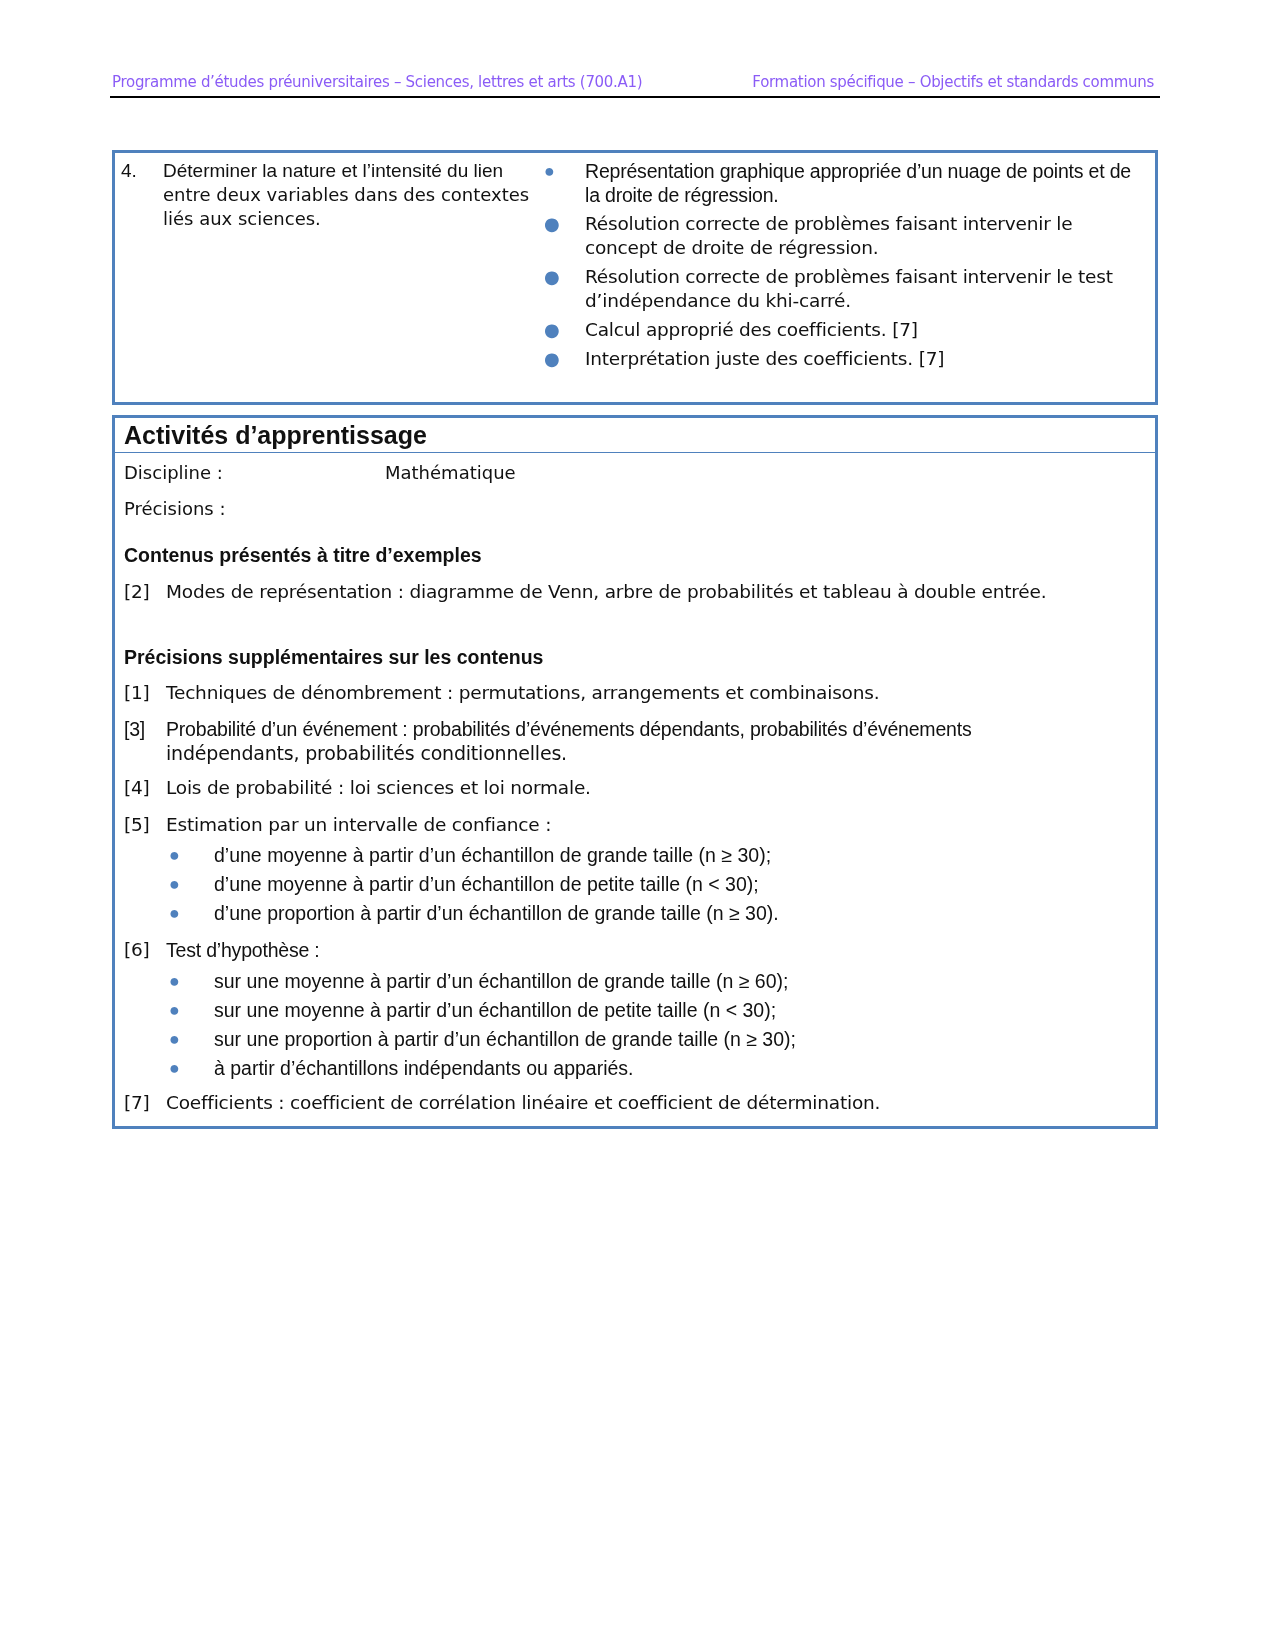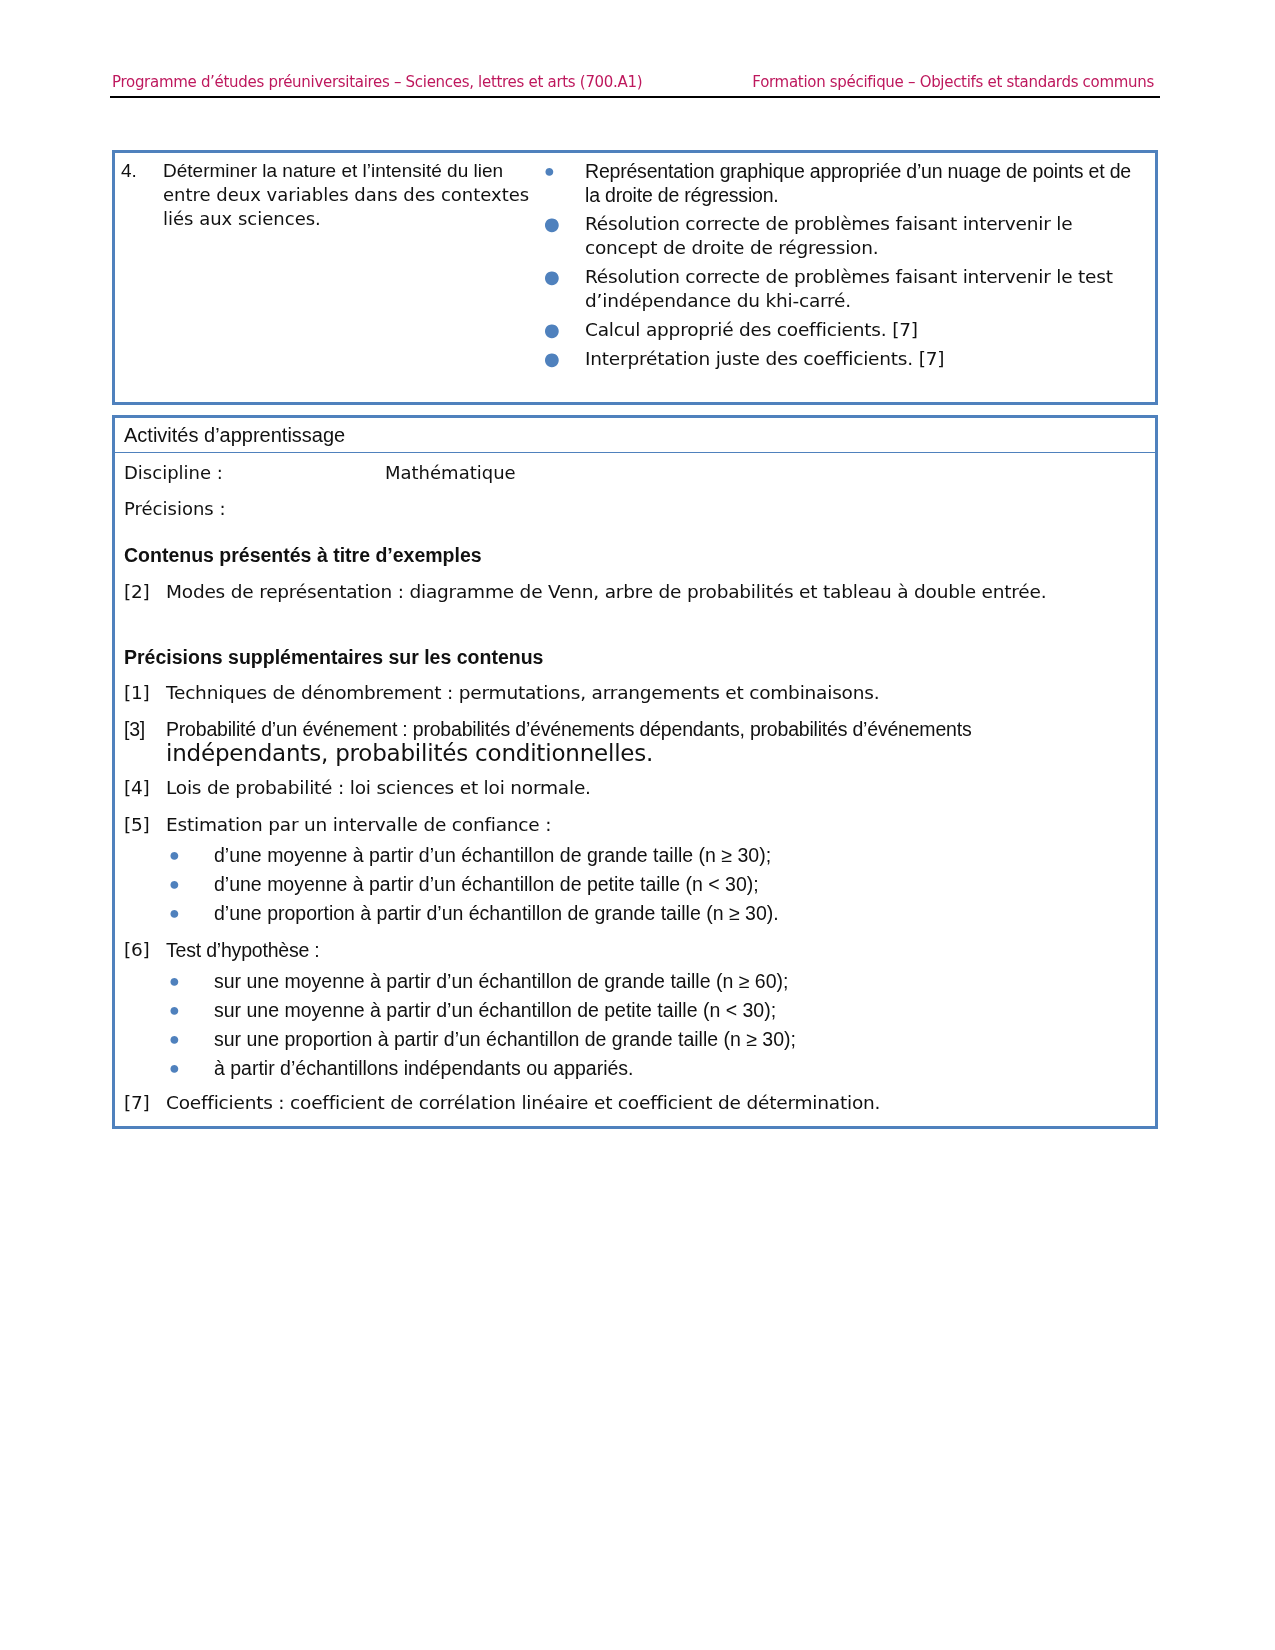--- a/index.html
+++ b/index.html
@@ -1,38 +1,38 @@
 <!DOCTYPE html>
 <html><head>
 <meta charset="utf-8">
 <style>
   html, body { margin: 0; padding: 0; background: #ffffff; }
   body { width: 1275px; height: 1650px; position: relative; overflow: hidden;
          font-family: "DejaVu Sans", "Liberation Sans", sans-serif; color: #111; }
   .hdr { position: absolute; left: 110px; top: 72px; width: 1050px; height: 24px;
-         border-bottom: 2px solid #000; font-size: 15px; color: #be185d;
+         border-bottom: 2px solid #000; font-size: 15px; color: #8b5cf6;
          font-family: "DejaVu Sans", sans-serif; letter-spacing: -0.3px; }
   .hdr .l { position: absolute; left: 2px; top: 1px; }
   .hdr .r { position: absolute; right: 6px; top: 1px; }
 
   .box1 { position: absolute; left: 112px; top: 150px; width: 1046px; height: 255px;
           border: 3px solid #4f81bd; box-sizing: border-box; }
   .obj { position: absolute; left: 6px; top: 6px; width: 420px; font-size: 18px; line-height: 24px; }
   .obj .num { position: absolute; left: 0; top: 0; font-family: "Liberation Sans", sans-serif; font-size: 19px; }
   .obj .txt { position: absolute; left: 42px; top: 0; width: 380px; }
   .obj .txt .first { font-family: "Liberation Sans", sans-serif; font-size: 19px; }
   .std { position: absolute; left: 425px; top: 6px; width: 610px; }
   .std .it { position: relative; padding-left: 45px; font-size: 18.5px; line-height: 24px; margin-bottom: 5px; letter-spacing: -0.2px; }
   .std .it .b { position: absolute; left: 4px; top: 0; color: #4f81bd; font-size: 18px; }
   .std .it.arial { font-family: "Liberation Sans", sans-serif; font-size: 19.5px; }
 
   .box2 { position: absolute; left: 112px; top: 415px; width: 1046px; height: 714px;
           border: 3px solid #4f81bd; box-sizing: border-box; }
   .act-h { position: absolute; left: 0; top: 0; width: 100%; height: 35px; border-bottom: 1px solid #4f81bd;
-           font-family: "Liberation Sans", sans-serif; font-weight: normal; font-size: 20px; line-height: 35px; padding-left: 9px; box-sizing: border-box; }
+           font-family: "Liberation Sans", sans-serif; font-weight: bold; font-size: 25px; line-height: 35px; padding-left: 9px; box-sizing: border-box; }
   .kv { position: absolute; left: 9px; font-size: 18px; }
   .kv .v { position: absolute; left: 261px; top: 0; white-space: nowrap; }
   .sec { position: absolute; left: 9px; font-family: "Liberation Sans", sans-serif; font-weight: bold; font-size: 19.5px; }
   .ref { position: absolute; left: 9px; width: 1010px; font-size: 18.5px; line-height: 24px; letter-spacing: -0.2px; }
   .ref .n { position: absolute; left: 0; top: 0; }
   .ref .t { position: absolute; left: 42px; top: 0; width: 960px; }
   .ref.arial { font-family: "Liberation Sans", sans-serif; font-size: 19.5px; }
   .sub { position: absolute; left: 54px; font-family: "Liberation Sans", sans-serif; font-size: 19.5px; line-height: 24px; }
   .sub .b { position: absolute; left: 0; top: 0; color: #4f81bd; font-size: 18px; }
   .sub .t { position: absolute; left: 45px; top: 0; white-space: nowrap; }
@@ -86,21 +86,21 @@
   </div>
 
   <div class="sec" style="top:228px;">Précisions supplémentaires sur les contenus</div>
 
   <div class="ref" style="top:263px;">
     <span class="n">[1]</span>
     <span class="t">Techniques de dénombrement : permutations, arrangements et combinaisons.</span>
   </div>
   <div class="ref arial" style="top:299px;">
     <span class="n">[3]</span>
-    <span class="t"><span>Probabilité d’un événement : probabilités d’événements dépendants, probabilités d’événements</span><br><span style="font-family:'DejaVu Sans',sans-serif;font-size:23px;">indépendants, probabilités conditionnelles.</span></span>
+    <span class="t"><span>Probabilité d’un événement : probabilités d’événements dépendants, probabilités d’événements</span><br><span style="font-family:'DejaVu Sans',sans-serif;font-size:19px;">indépendants, probabilités conditionnelles.</span></span>
   </div>
   <div class="ref" style="top:358px;">
     <span class="n">[4]</span>
     <span class="t">Lois de probabilité : loi sciences et loi normale.</span>
   </div>
   <div class="ref" style="top:395px;">
     <span class="n">[5]</span>
     <span class="t">Estimation par un intervalle de confiance :</span>
   </div>
   <div class="sub" style="top:425px;">

